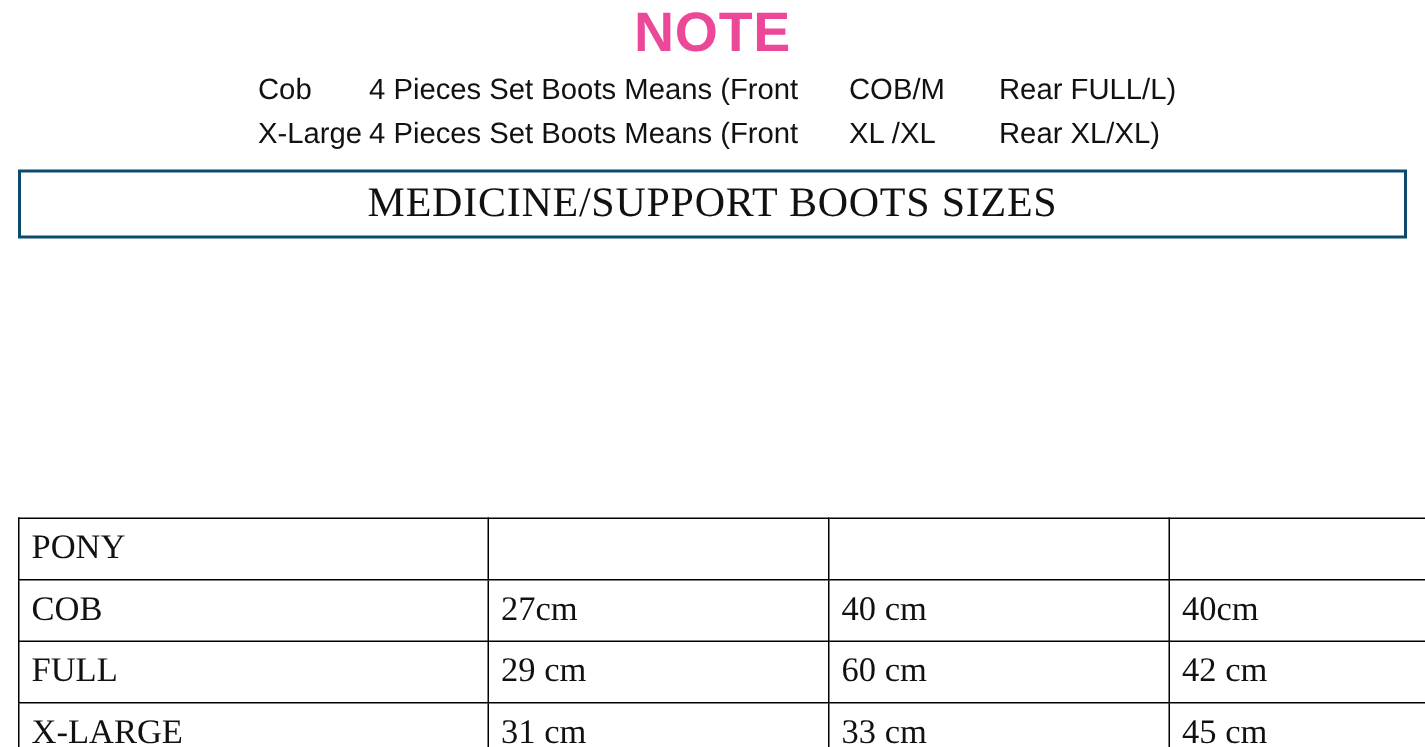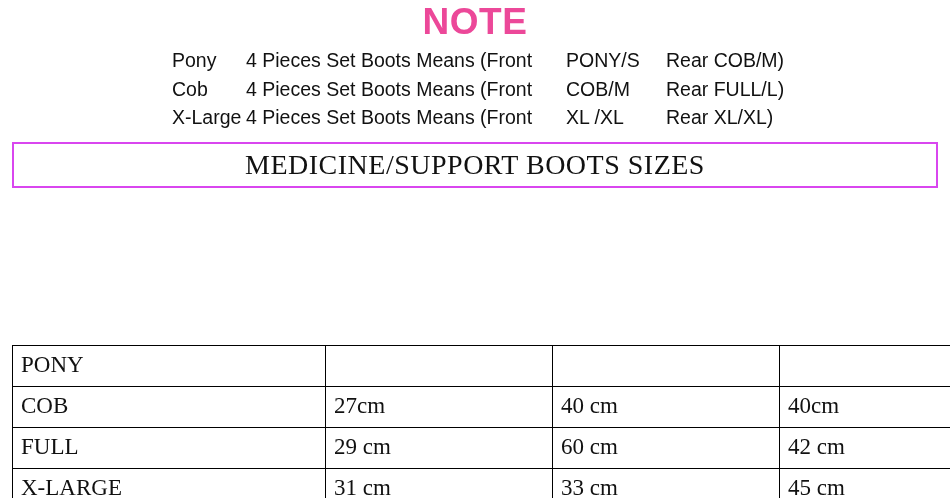--- a/index.html
+++ b/index.html
@@ -67,21 +67,21 @@
   .set-row .c-front {
     display: inline-block;
     width: 100px;
   }
   .set-row .c-rear {
     display: inline-block;
   }
 
   .banner {
     margin: 10px 12px 0 12px;
-    border: 2px solid #d946ef;
+    border: 2px solid #0c4a6e;
     height: 46px;
     display: flex;
     align-items: center;
     justify-content: center;
     box-sizing: border-box;
   }
   .banner-text {
     font-family: "Liberation Serif", serif;
     font-size: 28px;
     letter-spacing: 0.5px;
@@ -118,23 +118,20 @@
 </head>
 <body>
 
 <div class="page">
 
   <div class="note-title">NOTE</div>
 
 
   <div class="set-rows">
     <div class="set-row">
-      <span class="c-name">Pony</span><span class="c-means">4 Pieces Set Boots Means (Front</span><span class="c-front">PONY/S</span><span class="c-rear">Rear COB/M)</span>
-    </div>
-    <div class="set-row">
       <span class="c-name">Cob</span><span class="c-means">4 Pieces Set Boots Means (Front</span><span class="c-front">COB/M</span><span class="c-rear">Rear FULL/L)</span>
     </div>
     <div class="set-row">
       <span class="c-name">X-Large</span><span class="c-means">4 Pieces Set Boots Means (Front</span><span class="c-front">XL /XL</span><span class="c-rear">Rear XL/XL)</span>
     </div>
   </div>
 
   <div class="banner">
     <span class="banner-text">MEDICINE/SUPPORT BOOTS SIZES</span>
   </div>

